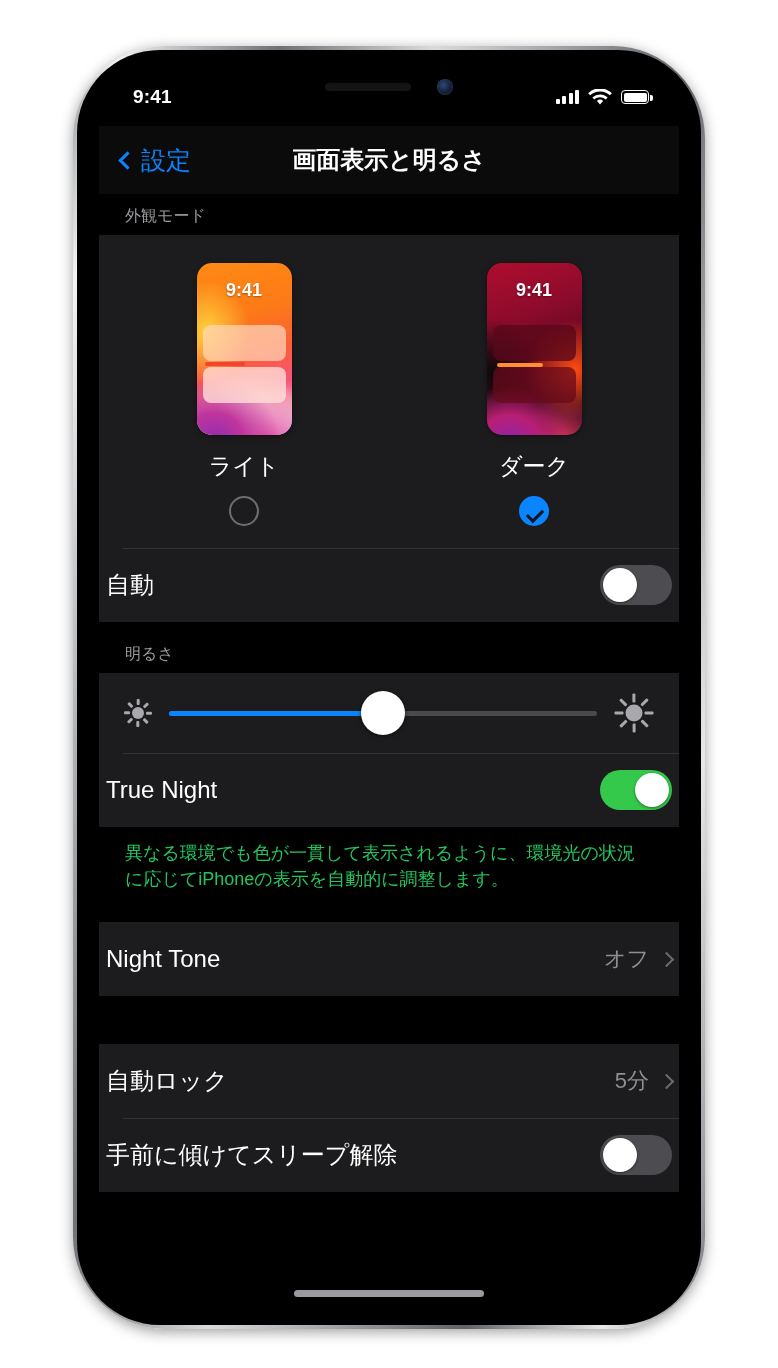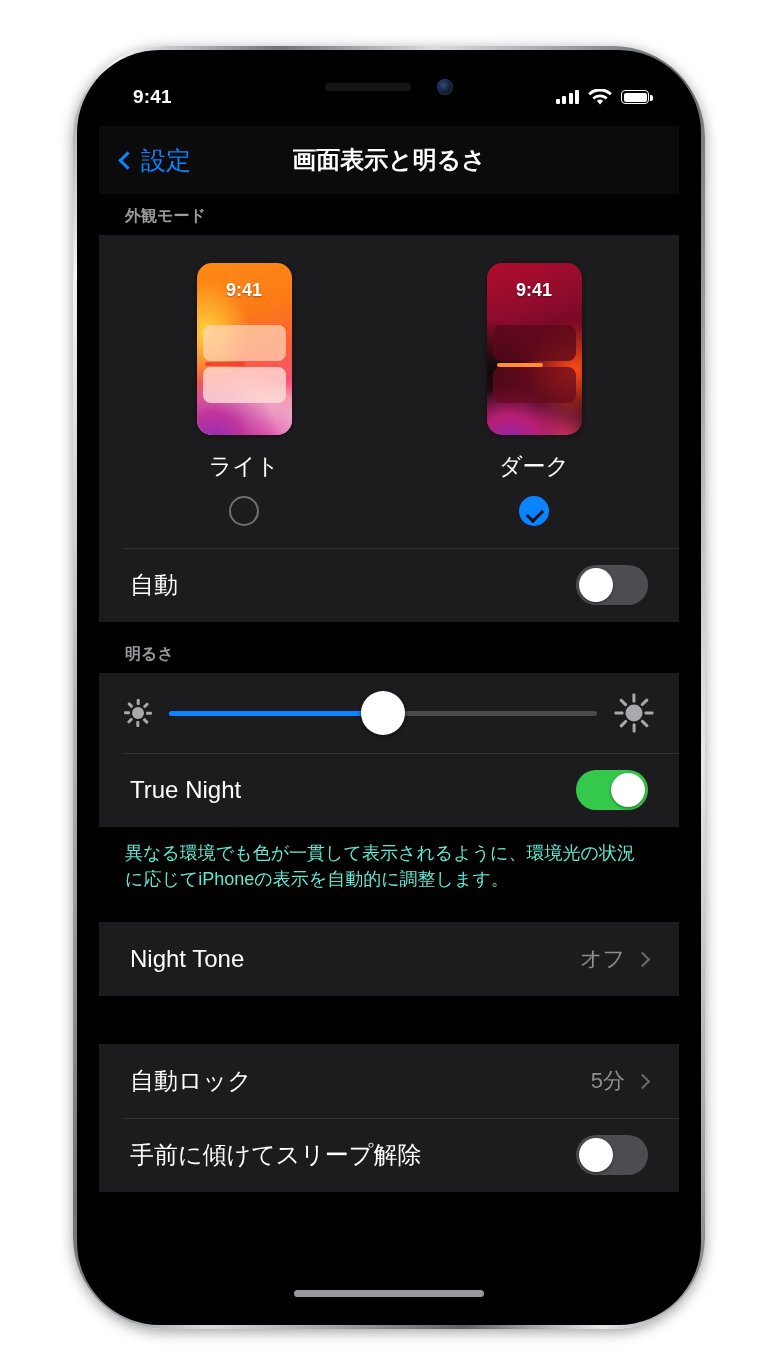--- a/index.html
+++ b/index.html
@@ -84,29 +84,29 @@
   .back{ display:flex; align-items:center; gap:2px; color:#0a84ff; font-size:25px; cursor:pointer; }
   .chev-l{ width:13px; height:13px; border-left:3.4px solid #0a84ff; border-bottom:3.4px solid #0a84ff;
     transform:rotate(45deg); margin-right:5px; }
   .navtitle{
     position:absolute; left:0; right:0; text-align:center;
     font-size:24px; font-weight:700; pointer-events:none;
   }
 
   
   .content{ position:absolute; top:114px; left:0; right:0; bottom:0; overflow:hidden; background:#000; }
-  .sec-header{ padding:22px 26px 8px; font-size:16px; color:#9b9b9f;font-weight:bold; }
+  .sec-header{ padding:22px 26px 8px; font-size:16px; color:#9b9b9f; }
   .card{ background:#1c1c1e; }
-  .row{ display:flex; align-items:center; min-height:74px; padding:0 31px; position:relative; }
+  .row{ display:flex; align-items:center; min-height:74px; padding:0 7px; position:relative; }
   .row-label{ font-size:24px; color:#fff; flex:1; }
   .row-value{ font-size:22px; color:#8e8e93; margin-right:12px; }
   .sep{ position:absolute; left:24px; right:0; top:0; height:1px; background:#333336; }
   .chev-r{ width:11px; height:11px; border-top:2.8px solid #6a6a6e; border-right:2.8px solid #6a6a6e;
     transform:rotate(45deg); }
-  .footnote{ padding:13px 26px 6px; font-size:18px; line-height:1.45; color:#5eead4; }
+  .footnote{ padding:13px 26px 6px; font-size:18px; line-height:1.45; color:#22c55e; }
 
   
   .appearance{ display:flex; padding:28px 0 22px; }
   .appr-col{ flex:1; display:flex; flex-direction:column; align-items:center; cursor:pointer; }
   .phone-prev{
     width:95px; height:172px; border-radius:15px; overflow:hidden; position:relative;
     box-shadow:0 1px 5px rgba(0,0,0,.5);
   }
   .pv-time{ position:absolute; top:17px; left:0; right:0; text-align:center;
     font-size:18px; font-weight:600; color:#fff; z-index:5; text-shadow:0 1px 2px rgba(0,0,0,.35); }

